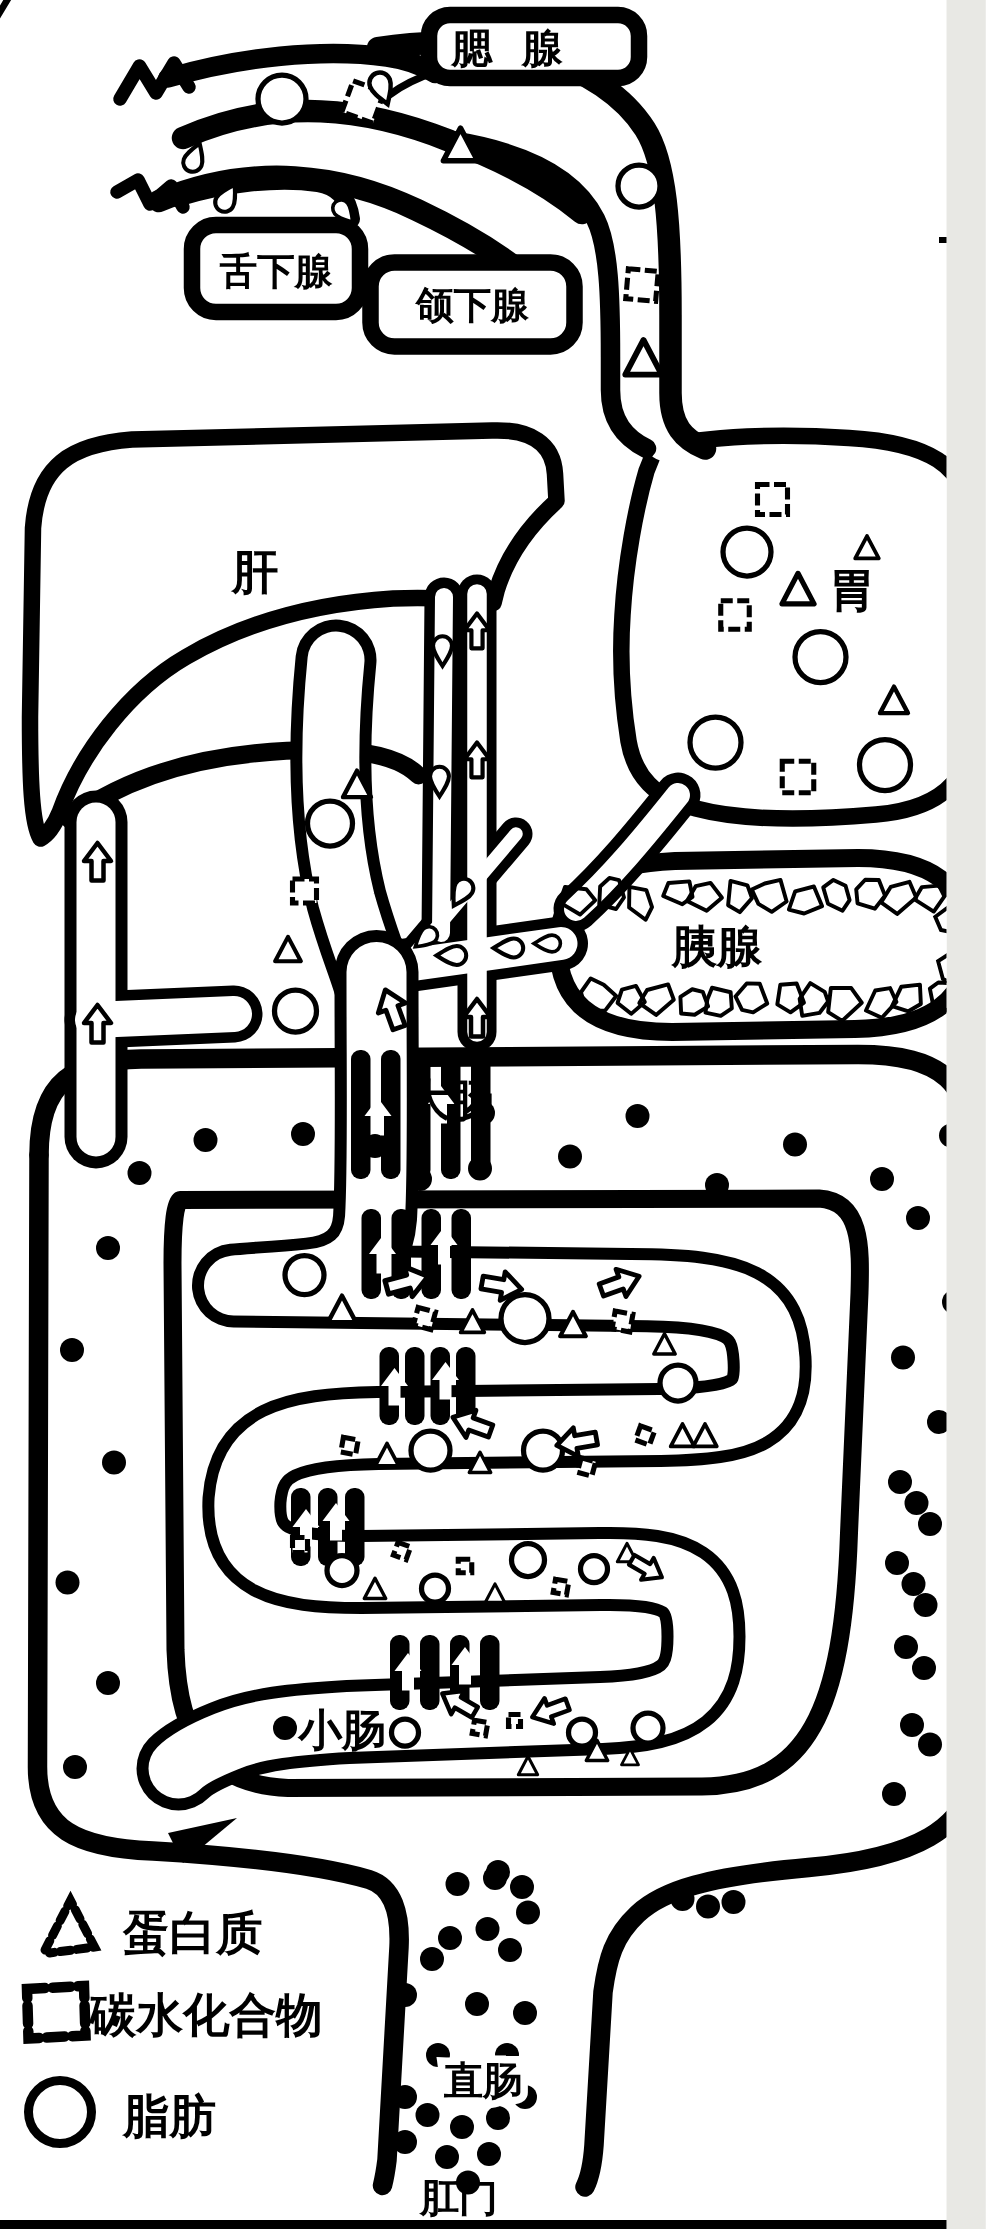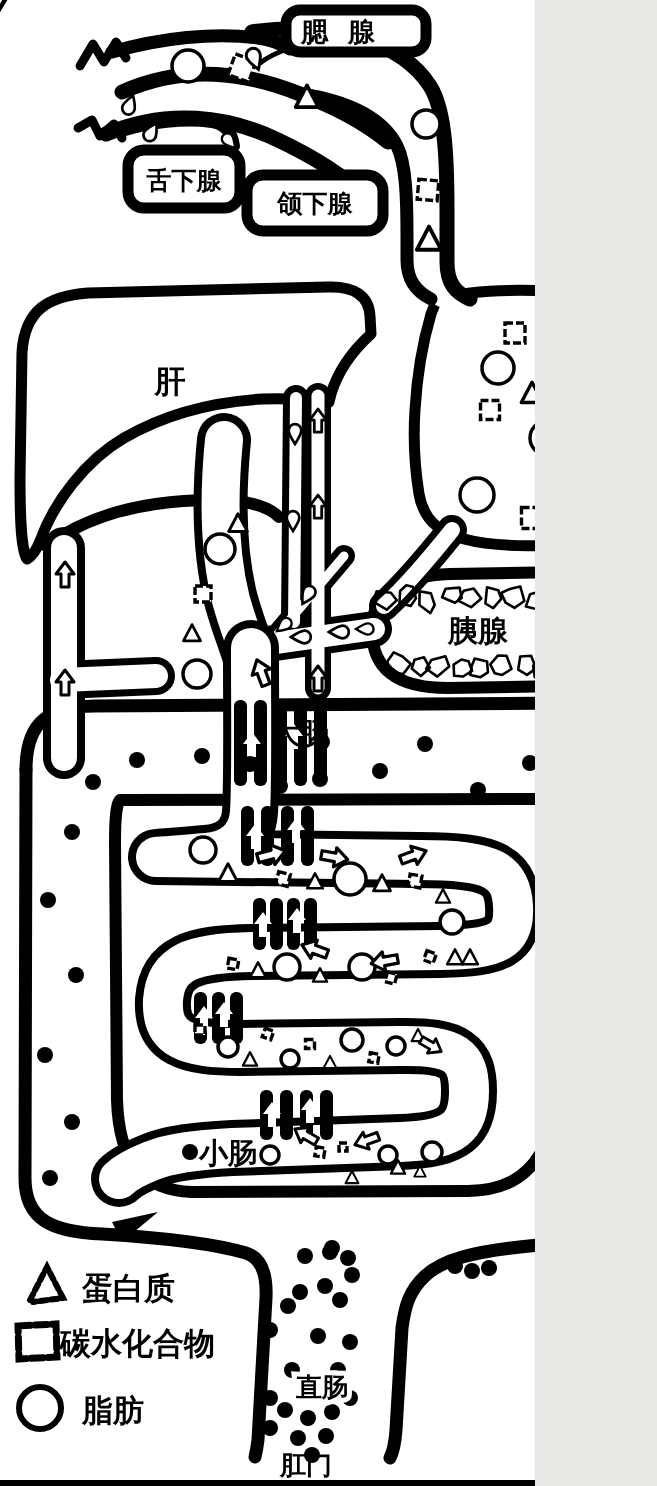--- a/index.html
+++ b/index.html
@@ -1,16 +1,16 @@
 <!DOCTYPE html>
 <html><head>
 <meta charset="utf-8">
 <style>
   html,body{margin:0;padding:0;background:#e8e8e4;}
-  #page{position:relative;width:535px;height:1486px;background:#ffffff;overflow:hidden;
+  #page{position:relative;width:631px;height:1486px;background:#ffffff;overflow:hidden;
         font-family:"Liberation Sans","DejaVu Sans",sans-serif;}
   svg{display:block}
   .lbl{font-family:"Liberation Sans","DejaVu Sans",sans-serif;font-weight:bold;fill:#000;}
   .halo{paint-order:stroke;stroke:#fff;stroke-width:10px;}
 </style>
 </head>
 <body>
 
 <div id="page">
 <svg id="art" width="657" height="1486" viewBox="0 0 657 1486">

